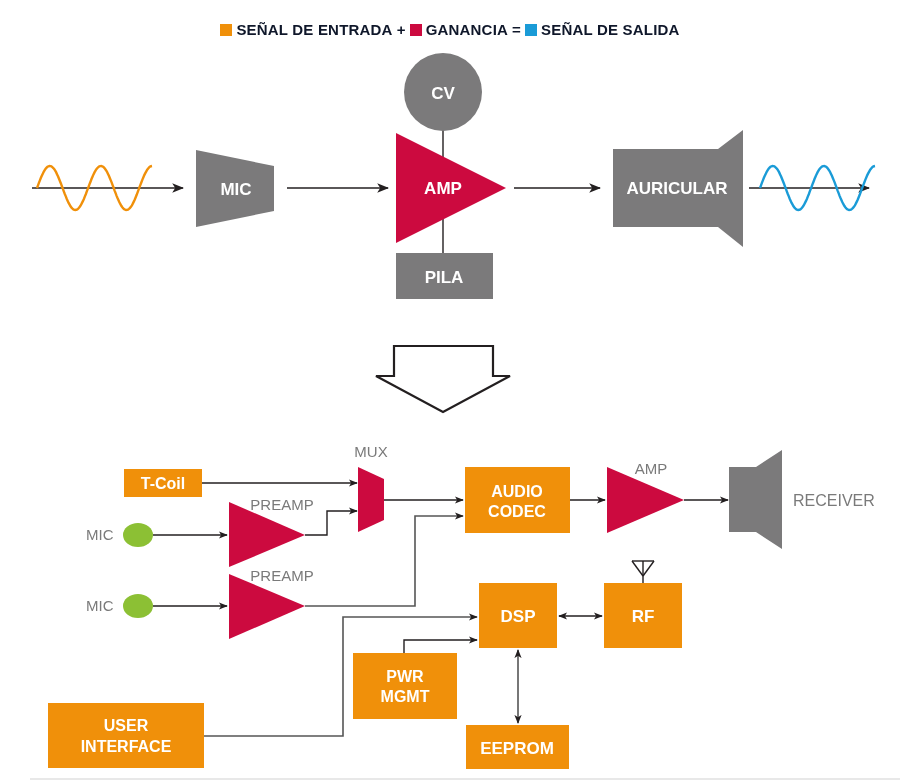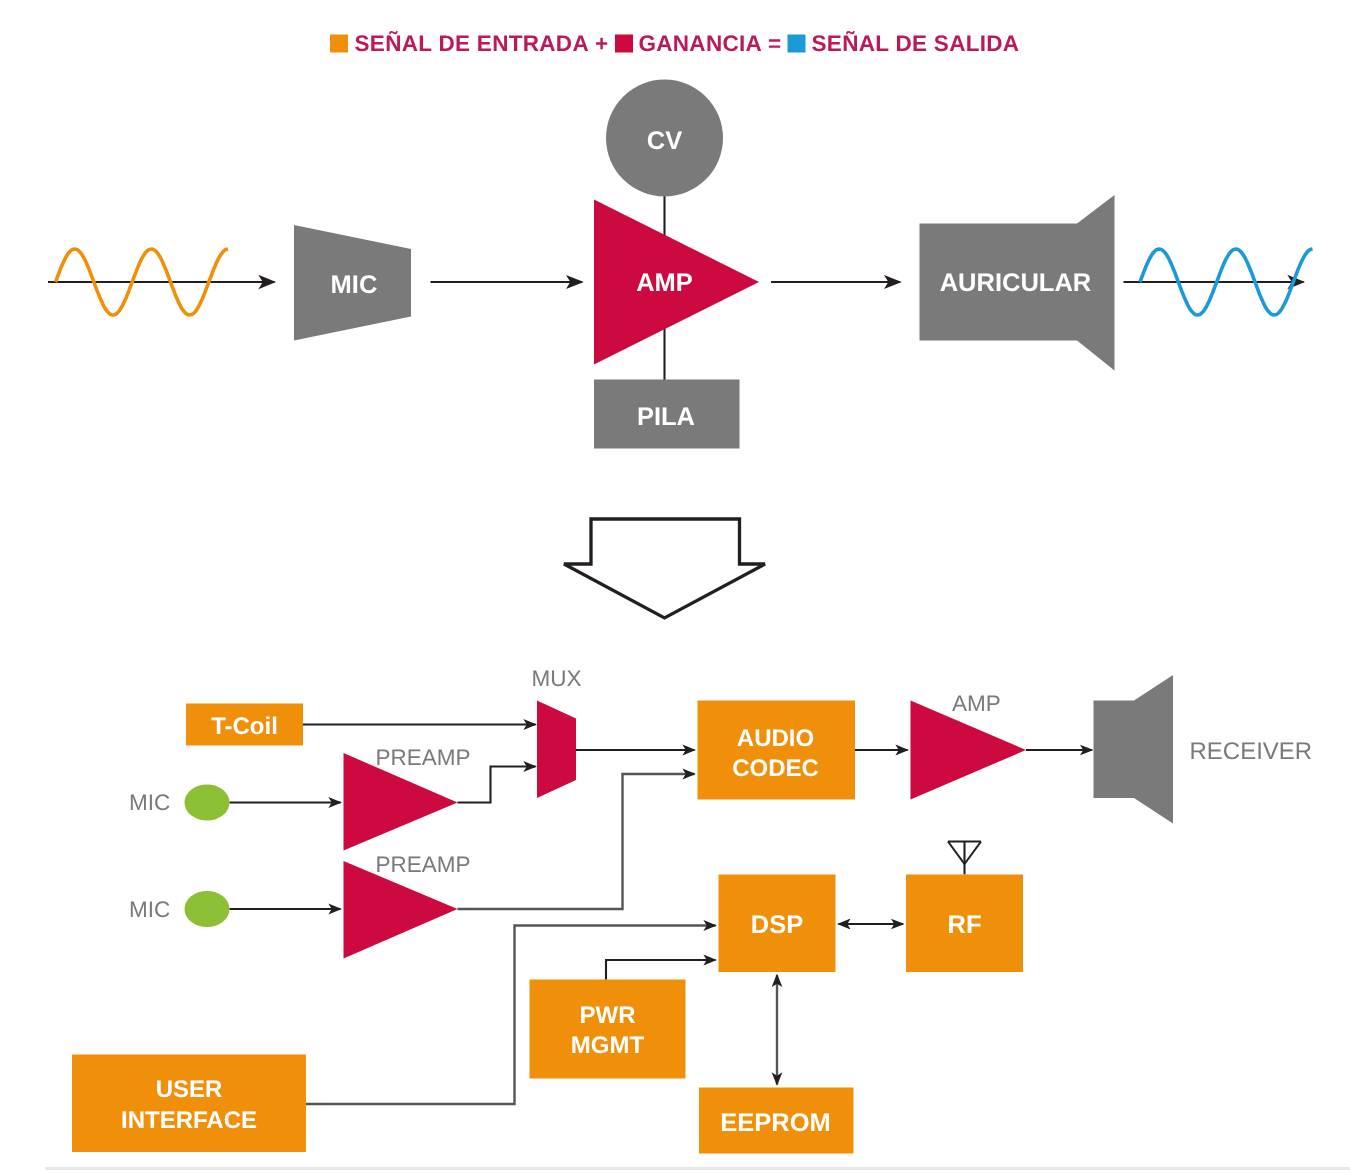--- a/index.html
+++ b/index.html
@@ -1,17 +1,17 @@
 <!DOCTYPE html>
 <html><head>
 <meta charset="utf-8">
 <style>
   html,body{margin:0;padding:0;background:#fff;}
   body{width:900px;height:782px;overflow:hidden;position:relative;font-family:"Liberation Sans",sans-serif;}
-  #legend{position:absolute;top:21px;left:0;width:900px;text-align:center;font-family:"Liberation Sans",sans-serif;font-weight:bold;font-size:15px;color:#be185d;letter-spacing:0.2px;white-space:nowrap;}
+  #legend{position:absolute;top:21px;left:0;width:900px;text-align:center;font-family:"Liberation Sans",sans-serif;font-weight:bold;font-size:15px;color:#0f172a;letter-spacing:0.2px;white-space:nowrap;}
   #legend .sw{display:inline-block;width:12px;height:12px;vertical-align:-1px;margin-right:4px;}
   #legend .op{margin:0 4px;}
   svg{position:absolute;top:0;left:0;}
   .wt{font-family:"Liberation Sans",sans-serif;font-weight:bold;fill:#fff;text-anchor:middle;}
   .gt{font-family:"Liberation Sans",sans-serif;fill:#7a7a7a;}
   .ln{stroke:#231f20;stroke-width:1.4;fill:none;}
   .gl{stroke:#555;stroke-width:1.6;fill:none;}
 </style>
 </head>
 <body>

